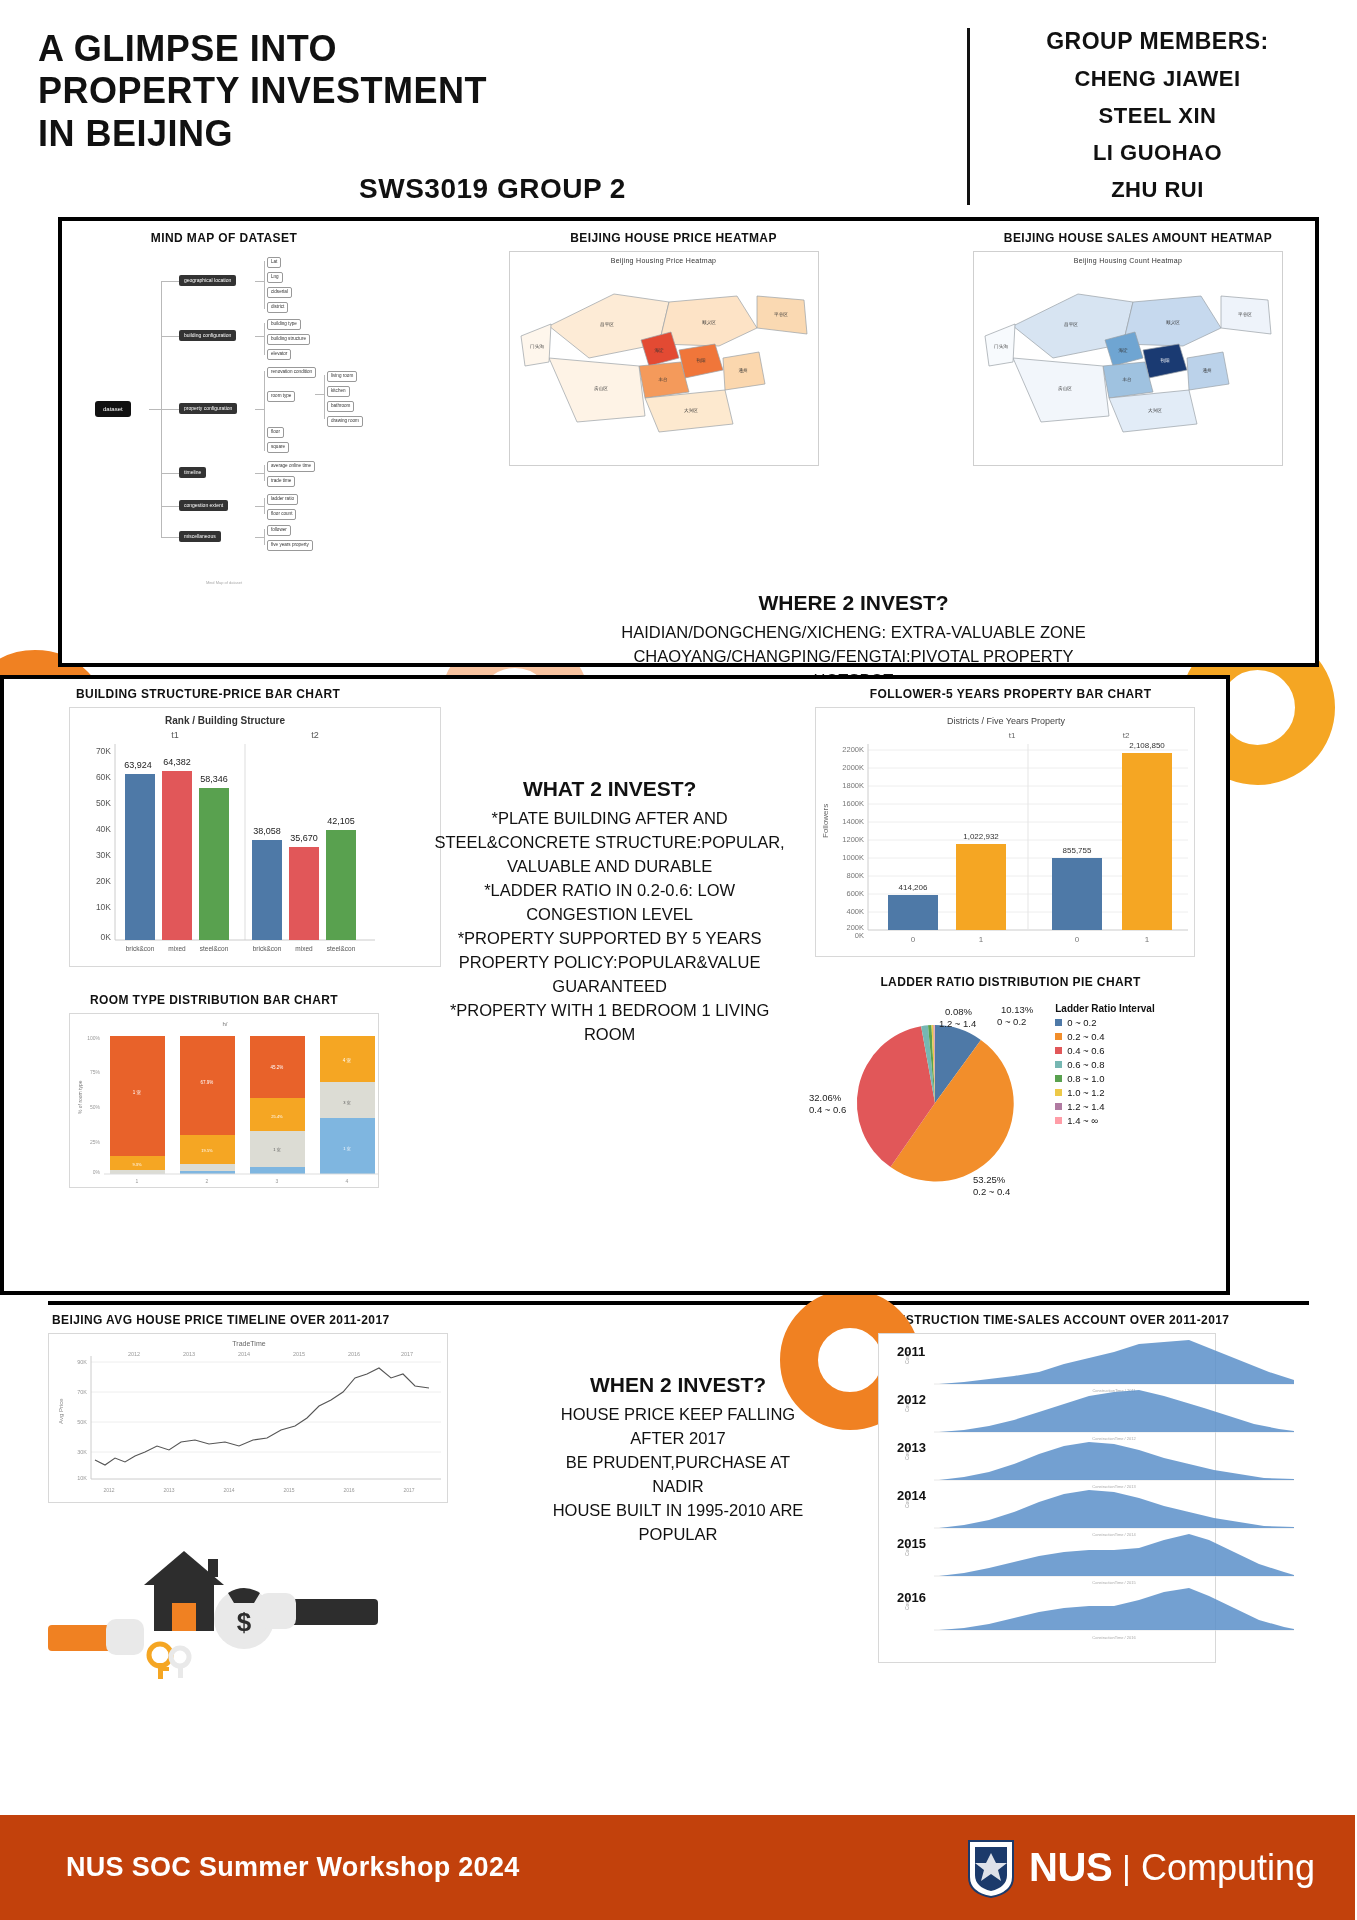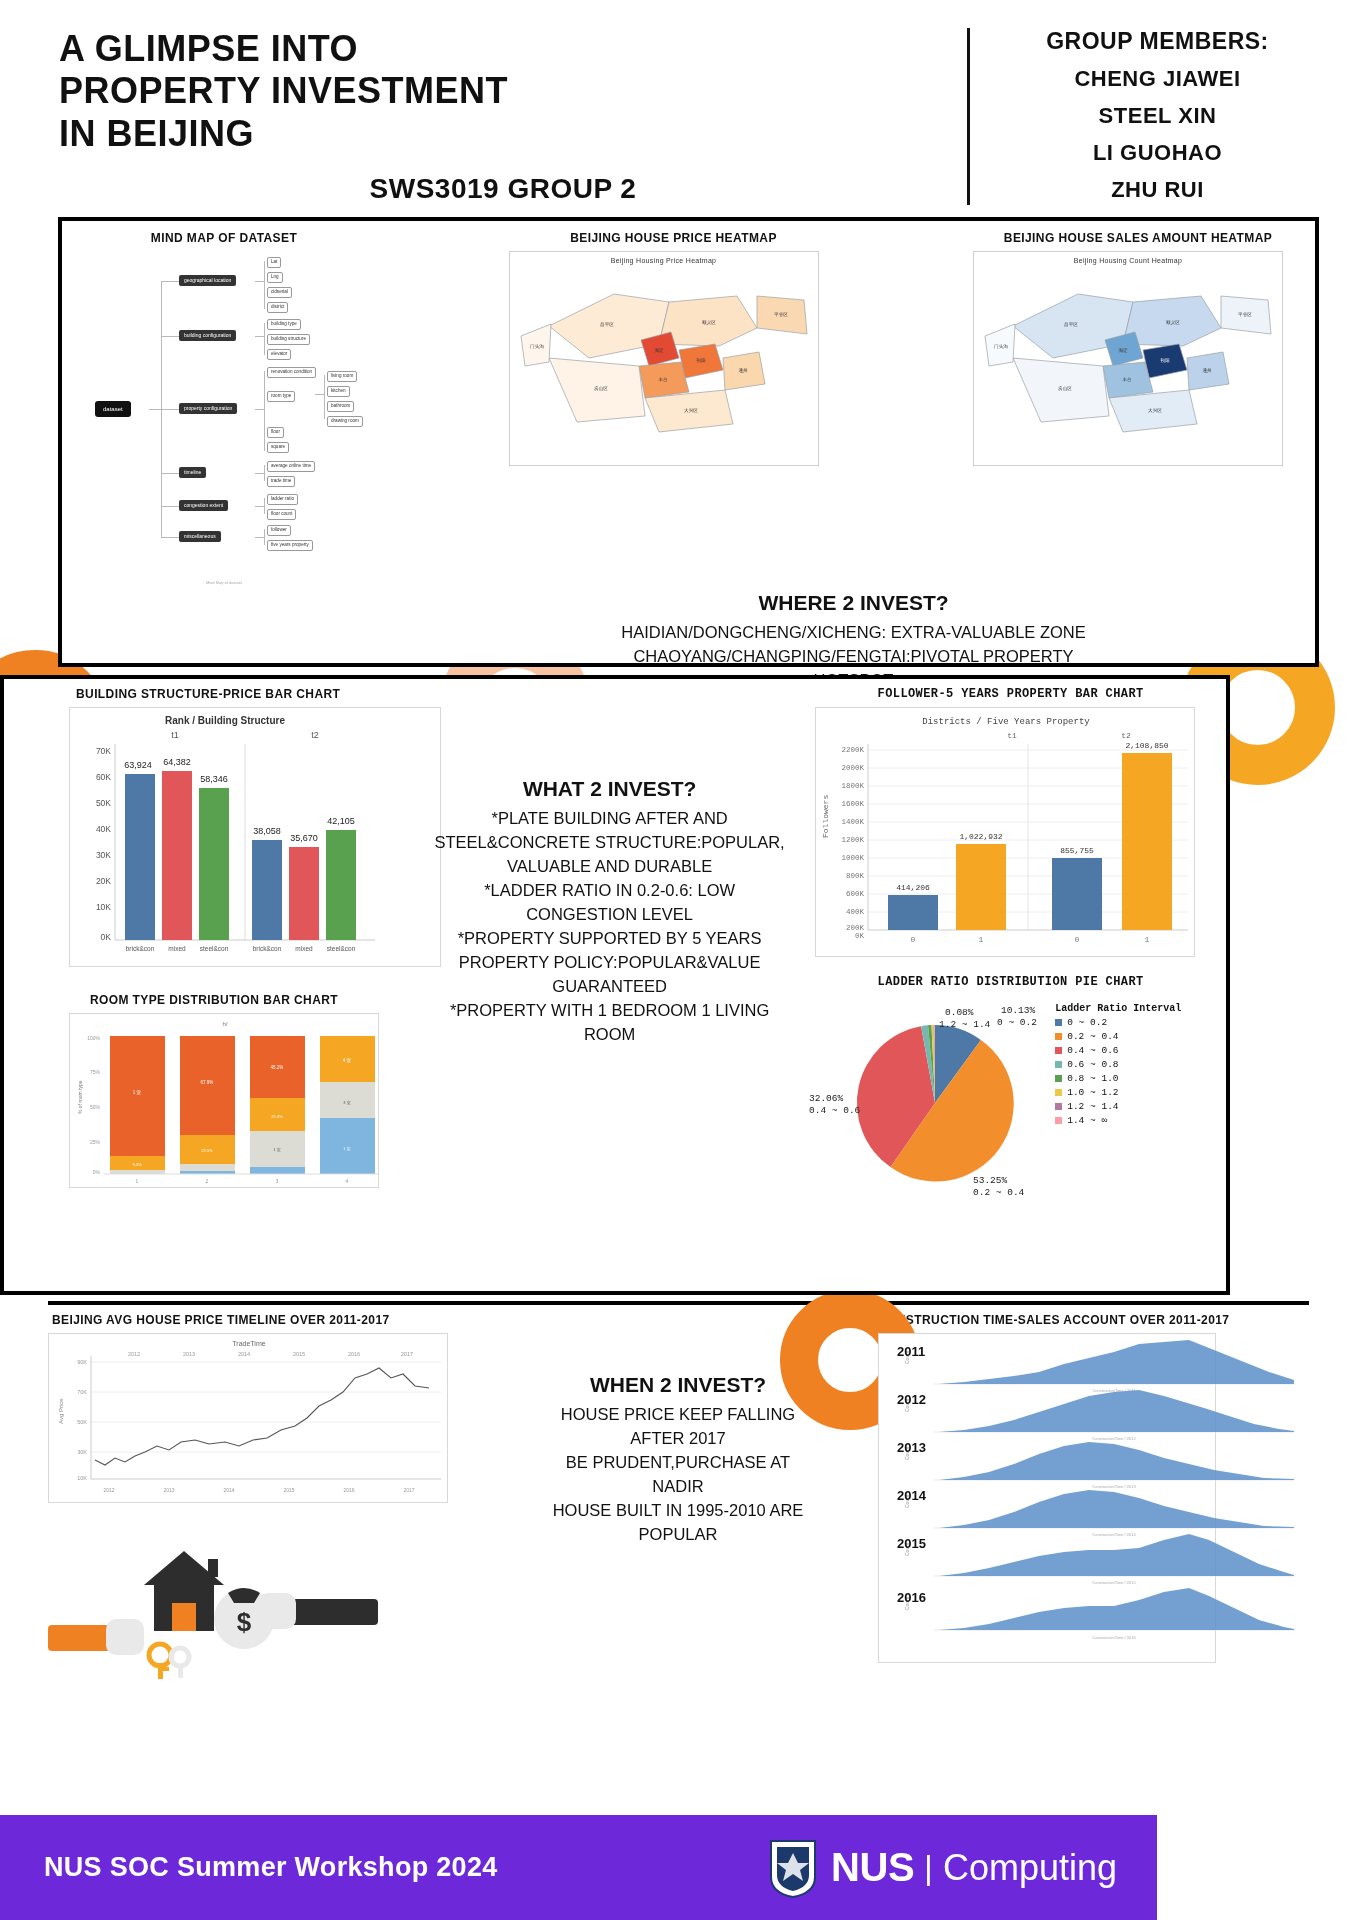--- a/index.html
+++ b/index.html
@@ -35,21 +35,21 @@
     border-width:40px; border-color:#F5A623;
     transform:rotate(180deg);
   }
   .arc-orange-bottom {
     left:780px; top:1290px; width:140px; height:140px;
     border-width:38px; border-color:#F08122;
     transform:rotate(180deg);
   }
 
   
-  .header { position:relative; z-index:3; padding:28px 40px 0 59px; display:flex;justify-content:space-between; }
+  .header { position:relative; z-index:3; padding:28px 40px 0 38px; display:flex;justify-content:space-between; }
   .title-block { flex:1; }
   .main-title {
     font-size:36px; font-weight:bold; line-height:1.18;
     letter-spacing:0.5px; white-space:pre-line;
   }
   .subtitle {
     margin-top:18px; text-align:center; font-size:28px; font-weight:bold;
     padding-right:20px; letter-spacing:0.5px;
   }
   .members {
@@ -100,23 +100,23 @@
   
   .legend-title { font-size:10px; font-weight:bold; }
   .legend-row { font-size:9.5px; display:flex; align-items:center; margin-top:3px; }
   .legend-sq { width:7px; height:7px; margin-right:5px; display:inline-block; }
 
   
   .year-label { font-size:13px; font-weight:bold; }
 
   
   .footer {
-    position:absolute; left:0; bottom:0; width:1157px; height:105px;
-    background:#6d28d9; z-index:5; display:flex; align-items:center;
-    padding:0 40px 0 44px;
+    position:absolute; left:0; bottom:0; width:1355px; height:105px;
+    background:#c2410c; z-index:5; display:flex; align-items:center;
+    padding:0 40px 0 66px;
   }
   .footer-text { font-size:27px; font-weight:bold; color:#fff; letter-spacing:0.3px; }
   .footer-logo { margin-left:auto; display:flex; align-items:center; }
   .nus-word { font-size:40px; font-weight:bold; color:#fff; letter-spacing:-0.5px; }
   .nus-sub { font-size:36px; color:#fff; font-weight:300; }
 </style>
 </head>
 <body>
 
 <div class="arc arc-orange-left"></div>
@@ -395,21 +395,21 @@
       <div class="qa-body">VALUABLE AND DURABLE</div>
       <div class="qa-body">*LADDER RATIO IN 0.2-0.6: LOW</div>
       <div class="qa-body">CONGESTION LEVEL</div>
       <div class="qa-body">*PROPERTY SUPPORTED BY 5 YEARS</div>
       <div class="qa-body">PROPERTY POLICY:POPULAR&amp;VALUE</div>
       <div class="qa-body">GUARANTEED</div>
       <div class="qa-body">*PROPERTY WITH 1 BEDROOM 1 LIVING</div>
       <div class="qa-body">ROOM</div>
     </div>
 
-    <div style="width:420px;font-family:Liberation Mono, monospace;">
+    <div style="width:420px;">
       <div class="sec-label">FOLLOWER-5 YEARS PROPERTY BAR CHART</div>
 
       <div class="chart-box" style="margin:6px 0 0 10px; width:380px; height:250px;">
         <svg width="380" height="250" viewBox="0 0 380 250">
           <text x="190" y="16" text-anchor="middle" font-size="9" fill="#444">Districts / Five Years Property</text>
           <text x="196" y="30" text-anchor="middle" font-size="8" fill="#666">t1</text>
           <text x="310" y="30" text-anchor="middle" font-size="8" fill="#666">t2</text>
           <text x="12" y="130" font-size="8" fill="#666" transform="rotate(-90 12 130)">Followers</text>
           <g stroke="#eee">
             <line x1="52" y1="42" x2="372" y2="42"></line>

